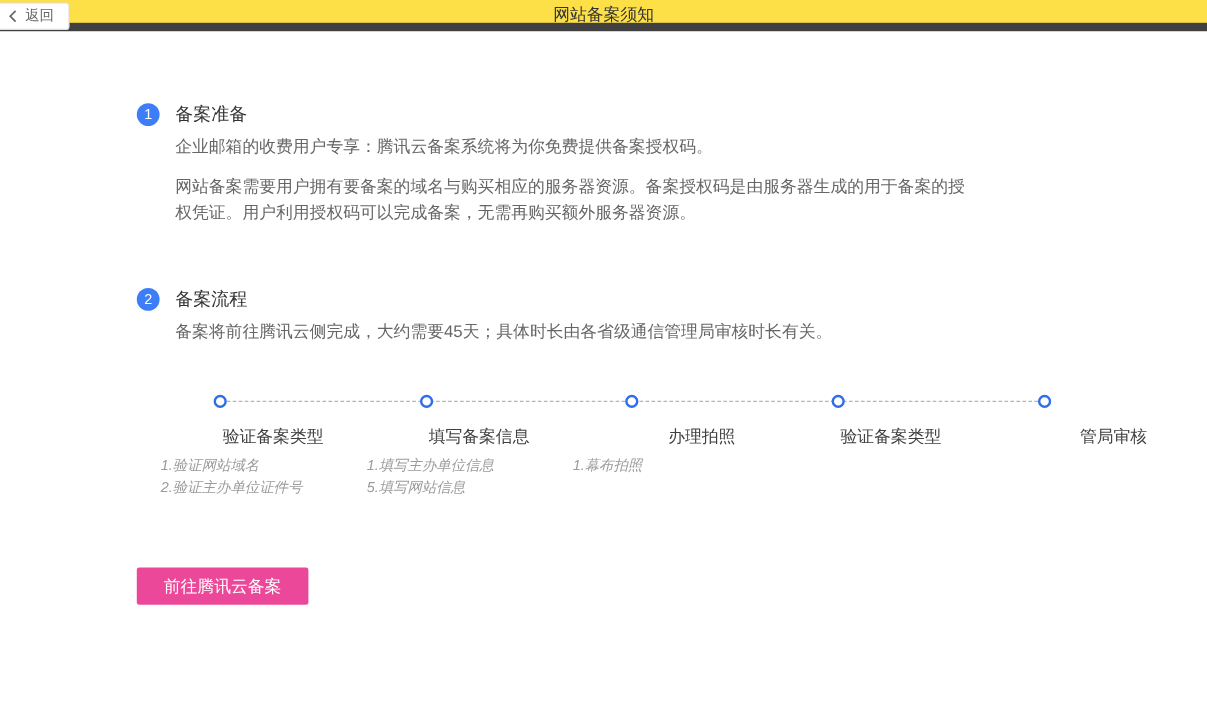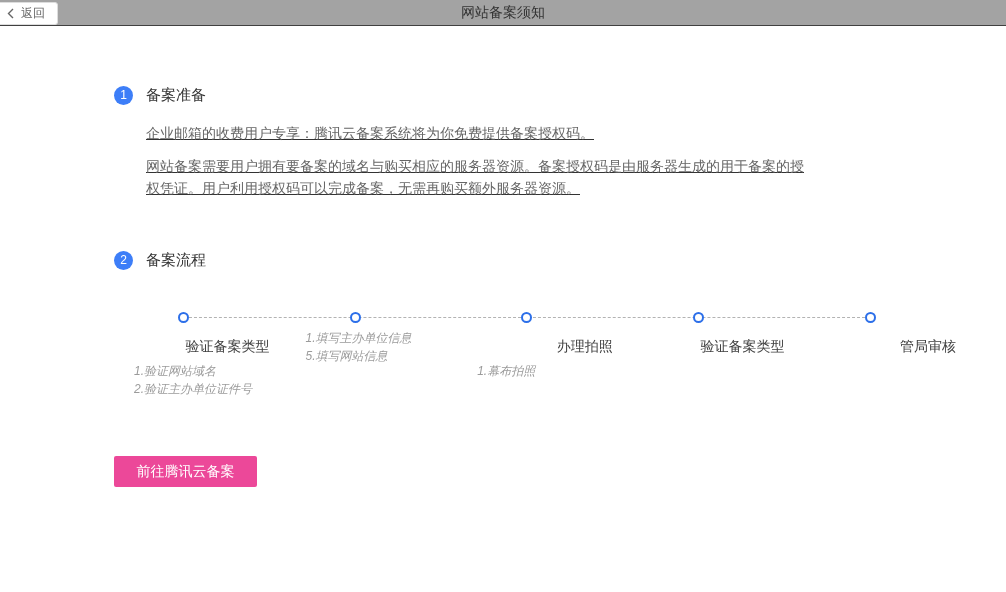--- a/index.html
+++ b/index.html
@@ -7,22 +7,22 @@
     width: 1006px; height: 592px;
     background: #fff;
     font-family: "Liberation Sans", "DejaVu Sans", sans-serif;
     color: #333;
     overflow: hidden;
   }
   
   .header {
     position: relative;
     height: 26px;
-    background: #a3a3a3;
-    border-bottom: 1px solid #404040;
+    background: #fde047;
+    border-bottom: 7px solid #404040;
   }
   .back-btn {
     position: absolute;
     left: -4px; top: 2px;
     height: 23px;
     padding: 0 12px 0 10px;
     border: 1px solid #ddd;
     border-radius: 3px;
     background: #fff;
     color: #666;
@@ -54,21 +54,21 @@
     width: 19px; height: 19px;
     border-radius: 50%;
     background: #3d7ef8;
     color: #fff;
     font-size: 12px;
     line-height: 19px;
     text-align: center;
     flex: 0 0 auto;
   }
   .section-title { font-size: 15px; color: #333; text-align: right; }
-  .section-paras { margin-left: 32px; margin-top: 17px; text-decoration: underline; }
+  .section-paras { margin-left: 32px; margin-top: 6px; }
   .section-paras p {
     font-size: 14px;
     color: #666;
     line-height: 22px;
     max-width: 660px;
     margin-bottom: 11px;
   }
   .section + .section { margin-top: 52px; }
   
   .timeline {
@@ -153,40 +153,44 @@
 
   <p>网站备案需要用户拥有要备案的域名与购买相应的服务器资源。备案授权码是由服务器生成的用于备案的授权凭证。用户利用授权码可以完成备案，无需再购买额外服务器资源。</p>
 </div>
   </div>
 
   <div class="section">
     <div class="section-head">
       <div class="badge">2</div>
       <div class="section-title">备案流程</div>
     </div>
+    <div class="section-paras">
+  <p>备案将前往腾讯云侧完成，大约需要45天；具体时长由各省级通信管理局审核时长有关。</p>
+</div>
   </div>
 
   <div class="timeline">
     <div class="timeline-line"></div>
 
   <div class="step">
     <div class="dot-row">
       <div class="dot"></div>
     </div>
     <div class="step-label">验证备案类型</div>
     <div class="substeps">
           <div class="substep">1.验证网站域名</div>
           <div class="substep">2.验证主办单位证件号</div>
         </div>
   </div>
 
   <div class="step">
     <div class="dot-row">
       <div class="dot"></div>
     </div>
+    <div class="step-label">填写备案信息</div>
     <div class="substeps">
           <div class="substep">1.填写主办单位信息</div>
           <div class="substep">5.填写网站信息</div>
         </div>
   </div>
 
   <div class="step">
     <div class="dot-row">
       <div class="dot"></div>
     </div>

